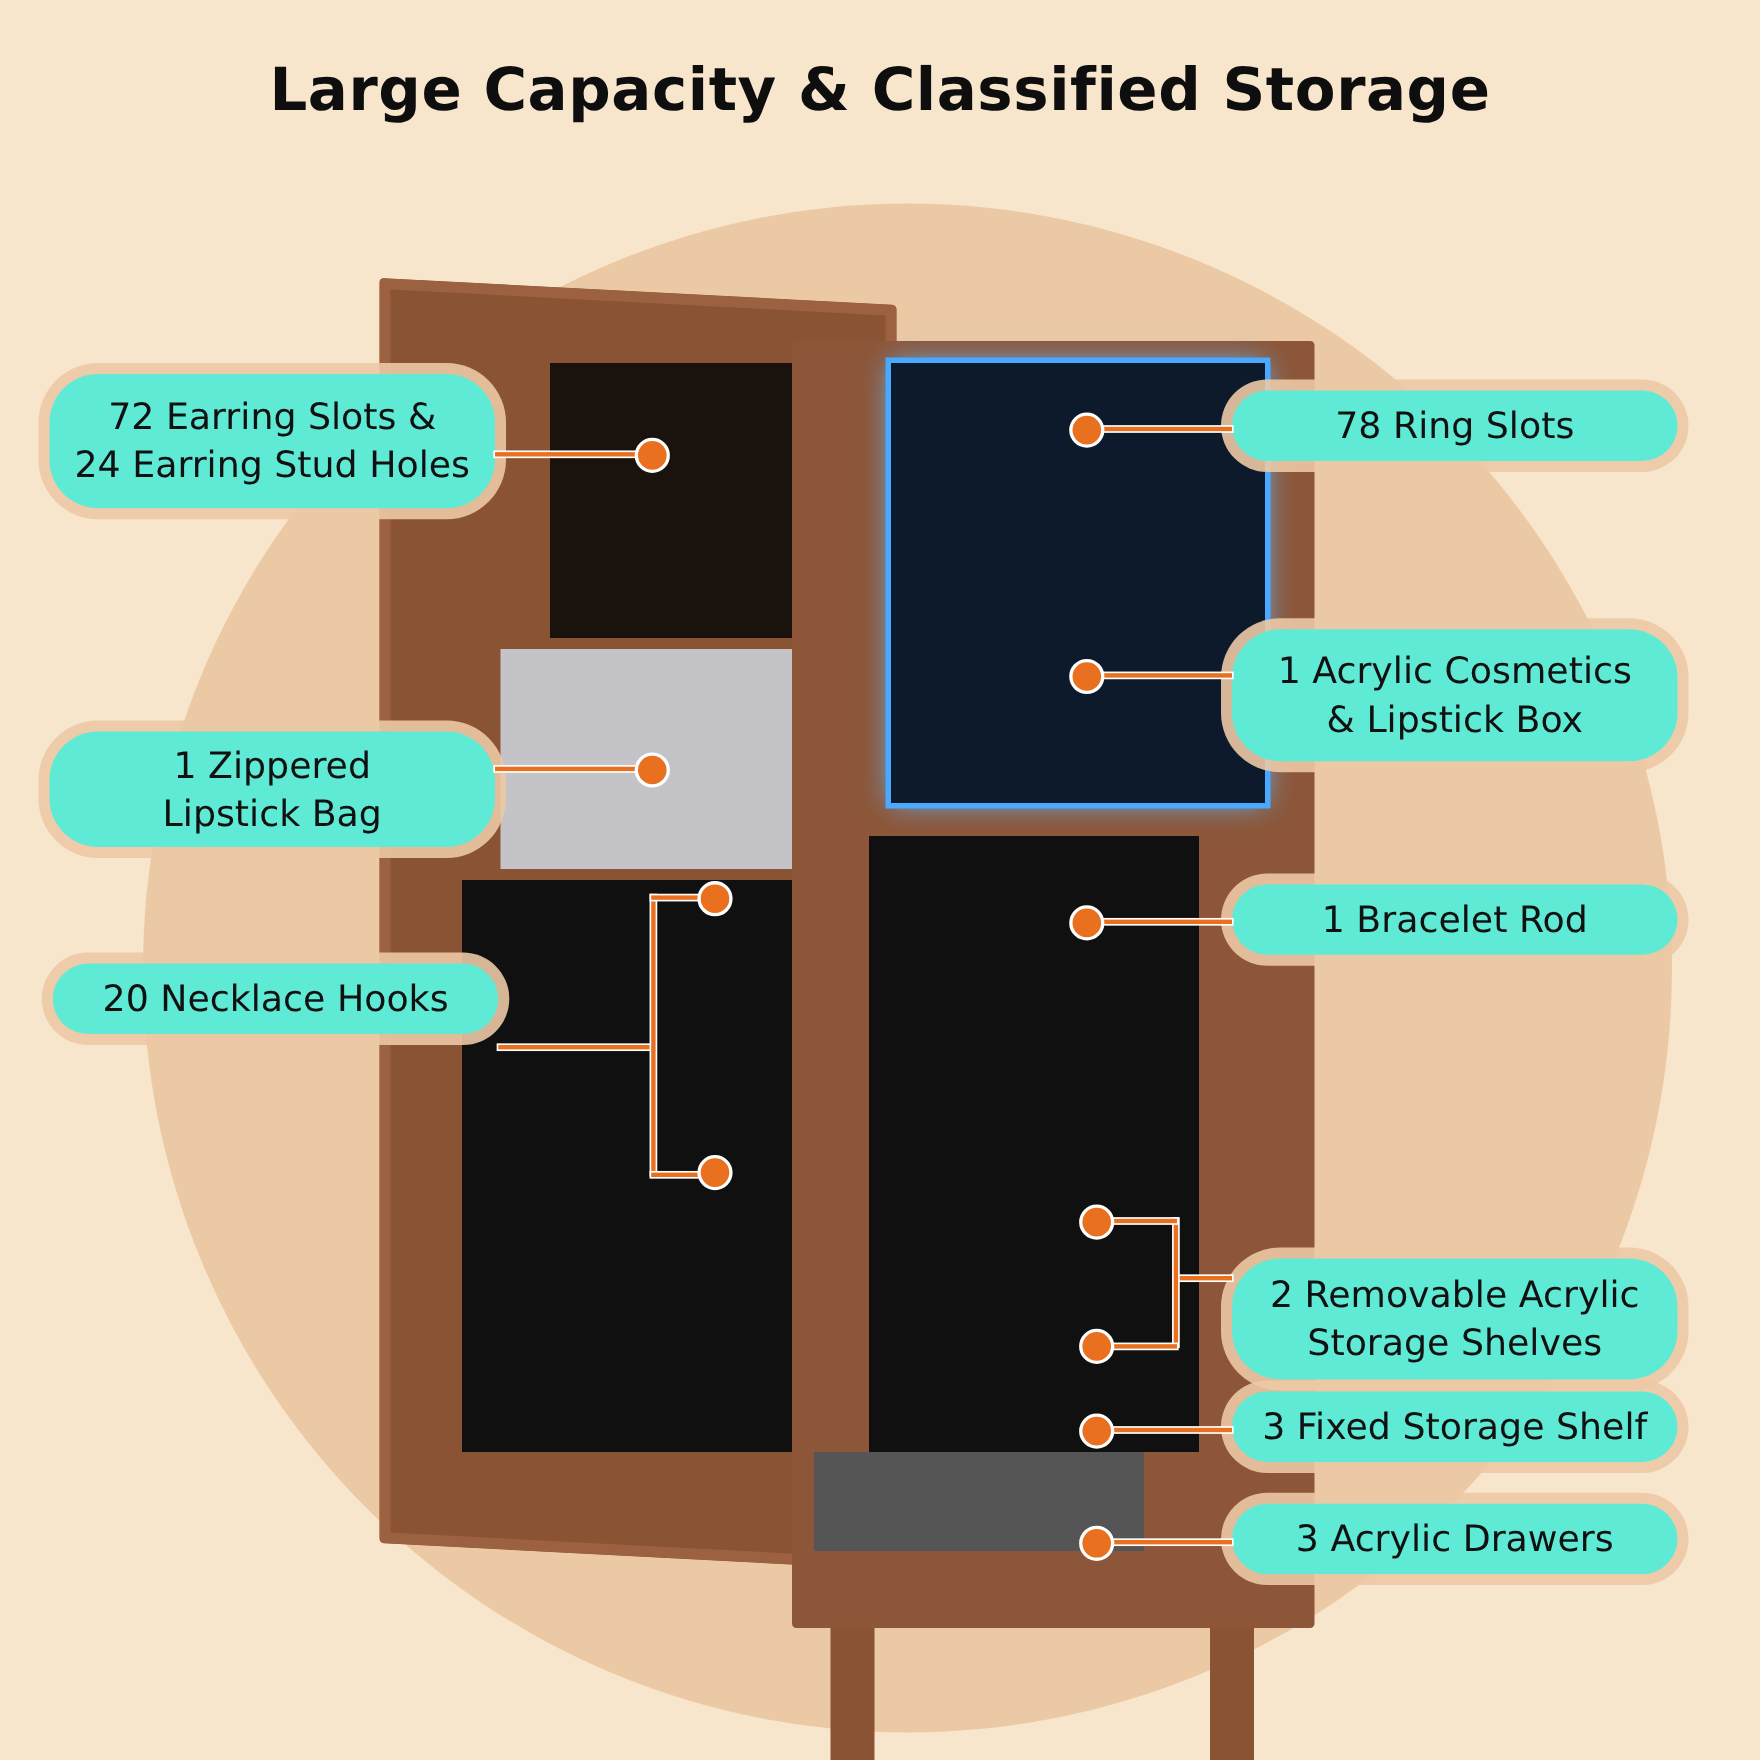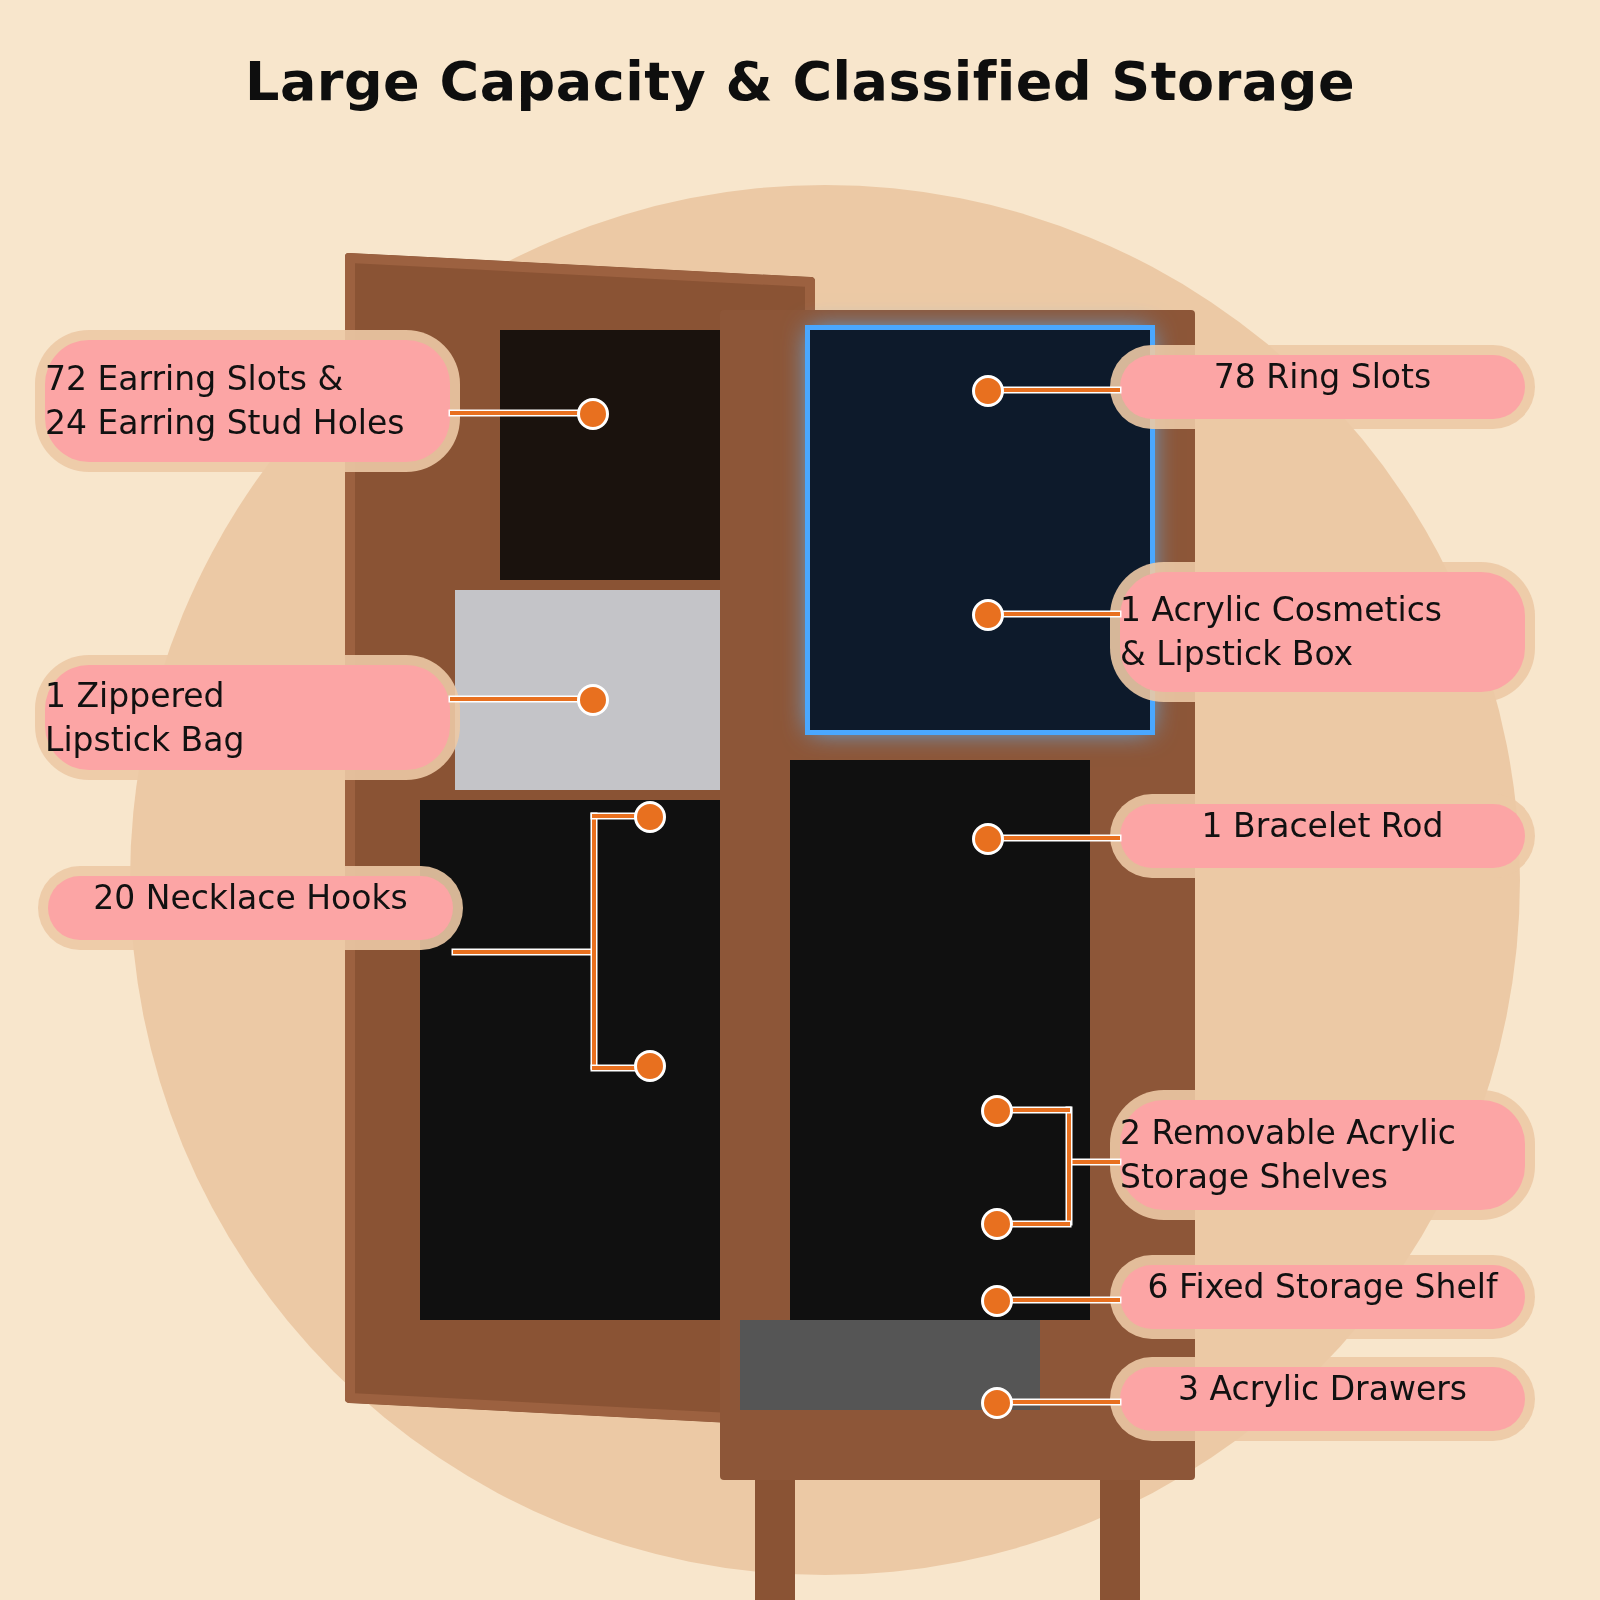--- a/index.html
+++ b/index.html
@@ -4,21 +4,21 @@
 <style>
   html,body{margin:0;padding:0;}
   body{width:1600px;height:1600px;position:relative;overflow:hidden;background:#f8e6cc;font-family:"DejaVu Sans","Liberation Sans",sans-serif;}
   .title{position:absolute;left:0;top:50px;width:1600px;text-align:center;font-weight:bold;font-size:54px;color:#0e0e0e;letter-spacing:0.5px;}
   .circle{position:absolute;left:130px;top:185px;width:1390px;height:1390px;border-radius:50%;background:#ecc9a5;}
   .cab-left{position:absolute;left:345px;top:265px;width:470px;height:1150px;background:#8a5334;transform:skewY(3deg);border-radius:4px;box-shadow:inset 0 0 0 10px #9c6140;}
   .cab-right{position:absolute;left:720px;top:310px;width:475px;height:1170px;background:#8d5638;border-radius:4px;}
   .inner-black{position:absolute;background:#101010;}
   .led{position:absolute;left:810px;top:330px;width:340px;height:400px;background:#0d1a2b;box-shadow:0 0 0 5px #4aa8ff, 0 0 25px #5cb8ff;}
   .leg{position:absolute;width:40px;background:#8a5334;}
-  .callout{position:absolute;background:#fca5a5;border-radius:44px;box-shadow:0 0 0 10px rgba(236,201,165,0.9);display:flex;align-items:flex-start;justify-content:center;text-align:center;font-size:33px;line-height:44px;color:#111;}
+  .callout{position:absolute;background:#5eead4;border-radius:44px;box-shadow:0 0 0 10px rgba(236,201,165,0.9);display:flex;align-items:center;justify-content:center;text-align:center;font-size:33px;line-height:44px;color:#111;}
   .line{position:absolute;height:4px;background:#e8701f;box-shadow:0 0 0 1.5px #fff;}
   .vline{position:absolute;width:4px;background:#e8701f;box-shadow:0 0 0 1.5px #fff;}
   .dot{position:absolute;width:26px;height:26px;border-radius:50%;background:#e8701f;border:3px solid #fff;}
 </style>
 </head>
 <body>
 
 <div class="title">Large Capacity &amp; Classified Storage</div>
 
 <div class="circle"></div>
@@ -72,33 +72,33 @@
 </div>
 <div class="line" style="left:985px;top:612px;width:135px;"></div>
 <div class="dot" style="left:972px;top:599px;"></div>
 
 <div class="callout" style="left:1120px;top:804px;width:405px;height:64px;">
   <span>1 Bracelet Rod</span>
 </div>
 <div class="line" style="left:985px;top:836px;width:135px;"></div>
 <div class="dot" style="left:972px;top:823px;"></div>
 
-<div class="callout" style="left:1120px;top:1100px;width:405px;height:110px;flex-direction:column;">
+<div class="callout" style="left:1120px;top:1144px;width:405px;height:110px;flex-direction:column;">
   <span>2 Removable Acrylic</span>
   <span>Storage Shelves</span>
 </div>
 <div class="line" style="left:1070px;top:1160px;width:50px;"></div>
 <div class="vline" style="left:1067px;top:1108px;height:116px;"></div>
 <div class="line" style="left:995px;top:1108px;width:75px;"></div>
 <div class="line" style="left:995px;top:1222px;width:75px;"></div>
 <div class="dot" style="left:981px;top:1095px;"></div>
 <div class="dot" style="left:981px;top:1208px;"></div>
 
 <div class="callout" style="left:1120px;top:1265px;width:405px;height:64px;">
-  <span>6 Fixed Storage Shelf</span>
+  <span>3 Fixed Storage Shelf</span>
 </div>
 <div class="line" style="left:995px;top:1298px;width:125px;"></div>
 <div class="dot" style="left:981px;top:1285px;"></div>
 
 <div class="callout" style="left:1120px;top:1367px;width:405px;height:64px;">
   <span>3 Acrylic Drawers</span>
 </div>
 <div class="line" style="left:995px;top:1400px;width:125px;"></div>
 <div class="dot" style="left:981px;top:1387px;"></div>
 

